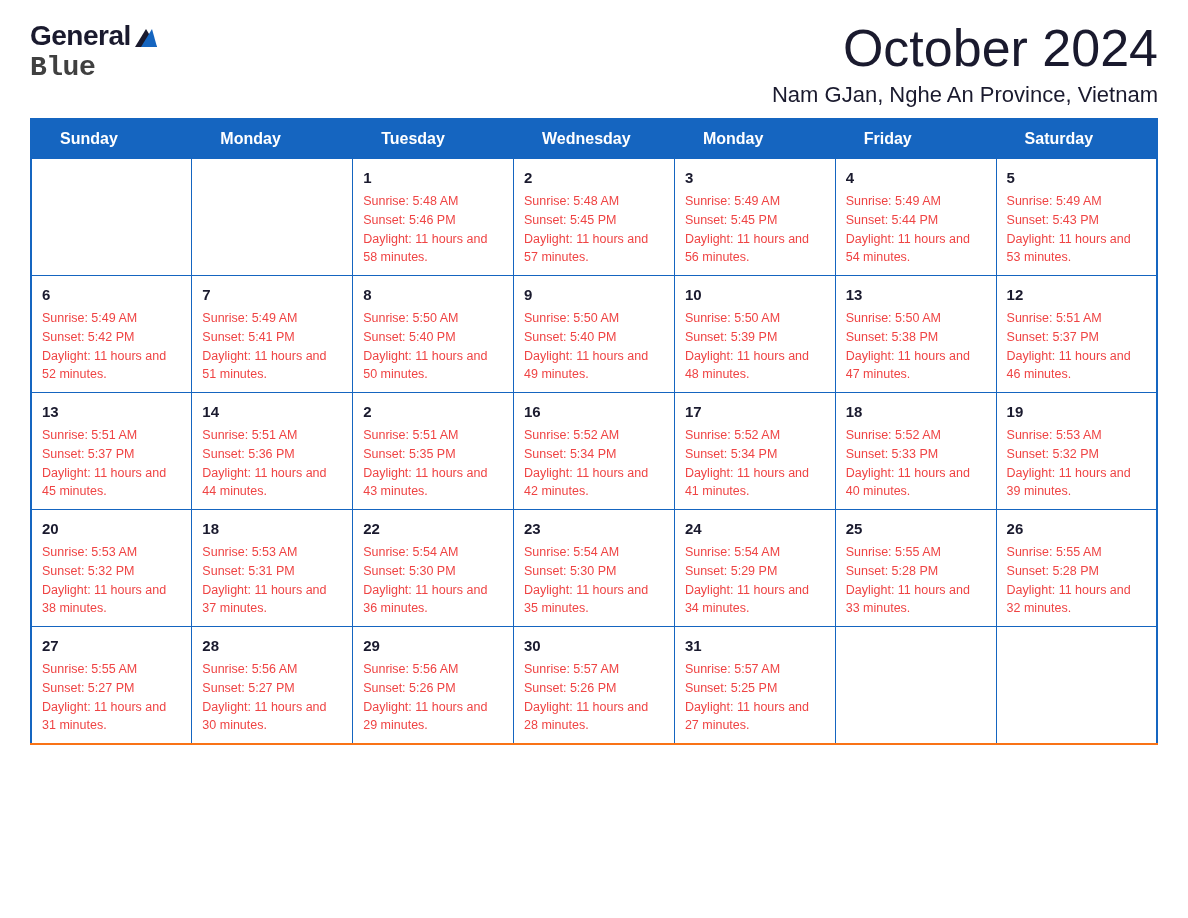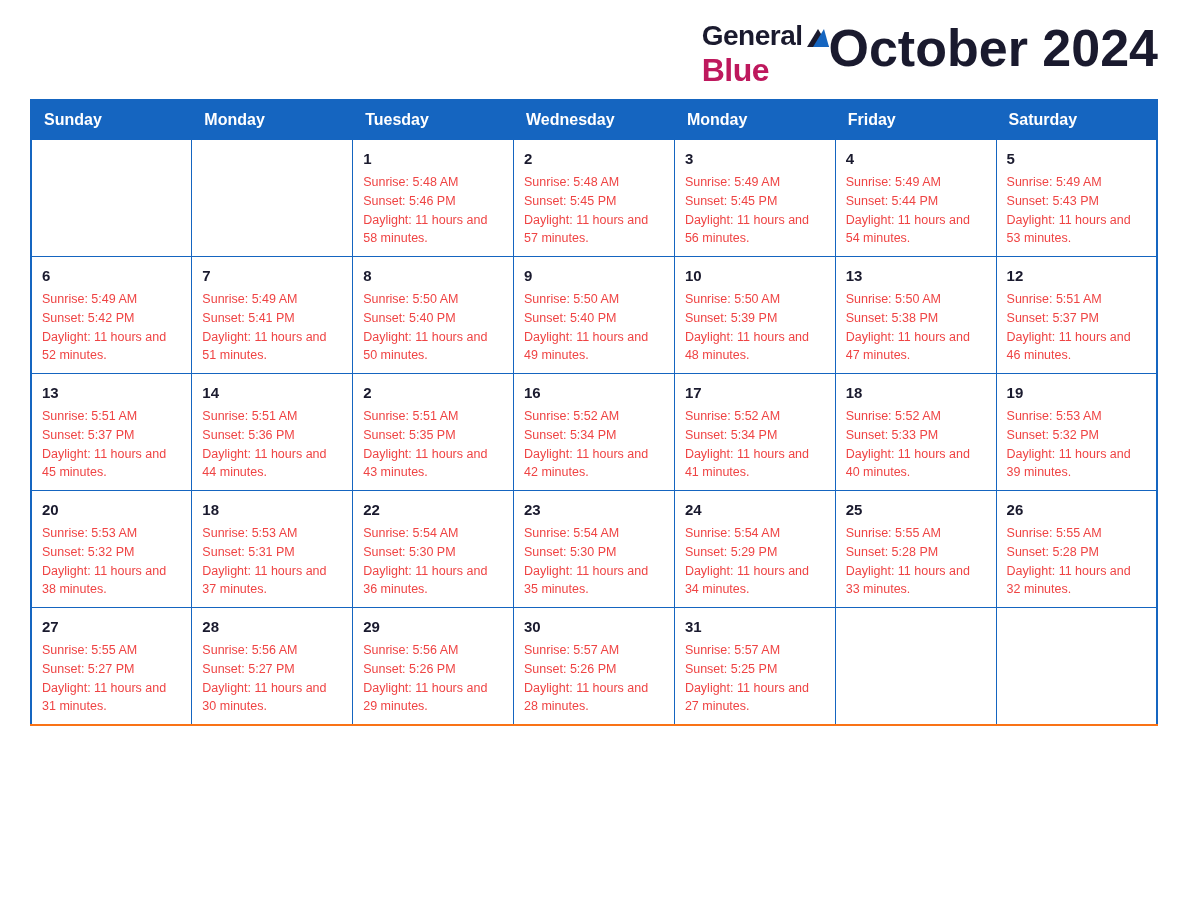--- a/index.html
+++ b/index.html
@@ -6,75 +6,76 @@
     body {
       font-family: Arial, Helvetica, sans-serif;
       background: #fff;
       color: #333;
       width: 1188px;
       min-height: 918px;
       padding: 20px 30px;
     }
     .header {
       display: flex;
-      justify-content: flex-end;
+      justify-content: space-between;
       align-items: flex-start;
       margin-bottom: 10px;
     }
     .logo {
       display: flex;
       flex-direction: column;
       align-items: flex-start;
     }
     .logo-general {
       font-size: 28px;
       font-weight: bold;
       color: #1a1a2e;
       letter-spacing: -0.5px;
     }
     .logo-blue {
-      font-size: 32px;
-      font-weight: bold;
-      color: #be185d;
+      font-size: 28px;
+      font-weight: bold;
+      color: #404040;
       letter-spacing: -0.5px;
       display: flex;
       align-items: center;
       gap: 4px;
+      font-family: Liberation Mono, monospace;
     }
     .logo-icon {
       display: inline-flex;
       align-items: flex-end;
       margin-left: 4px;
     }
     .title-section {
       text-align: right;
     }
     .month-title {
       font-size: 52px;
-      font-weight: bold;
+      font-weight: normal;
       color: #1a1a2e;
       line-height: 1.1;
     }
     .location {
       font-size: 22px;
       color: #1a1a2e;
       margin-top: 5px;
     }
     .calendar-table {
       width: 100%;
       border-collapse: collapse;
       margin-top: 10px;
       border: 2px solid #1565c0;
     }
     .calendar-table th {
       background-color: #1565c0;
       color: #fff;
       font-size: 16px;
       font-weight: bold;
-      padding: 10px 12px;
+      padding: 10px 28px;
       text-align: left;
       border: 1px solid #1565c0;
     }
     .calendar-table td {
       vertical-align: top;
       padding: 8px 10px;
       border: 1px solid #1565c0;
       width: calc(100% / 7);
       min-height: 100px;
       font-size: 13px;
@@ -111,20 +112,21 @@
         <svg width="22" height="22" viewBox="0 0 22 22">
           <polygon points="0,22 11,4 22,22" fill="#1a1a2e"></polygon>
           <polygon points="6,22 17,4 22,22" fill="#1565c0"></polygon>
         </svg>
       </div>
     </div>
     <span class="logo-blue">Blue</span>
   </div>
   <div class="title-section">
     <div class="month-title">October 2024</div>
+    <div class="location">Nam GJan, Nghe An Province, Vietnam</div>
   </div>
 </div>
 
 <table class="calendar-table">
   <thead>
     <tr>
     <th>Sunday</th>
         <th>Monday</th>
         <th>Tuesday</th>
         <th>Wednesday</th>

